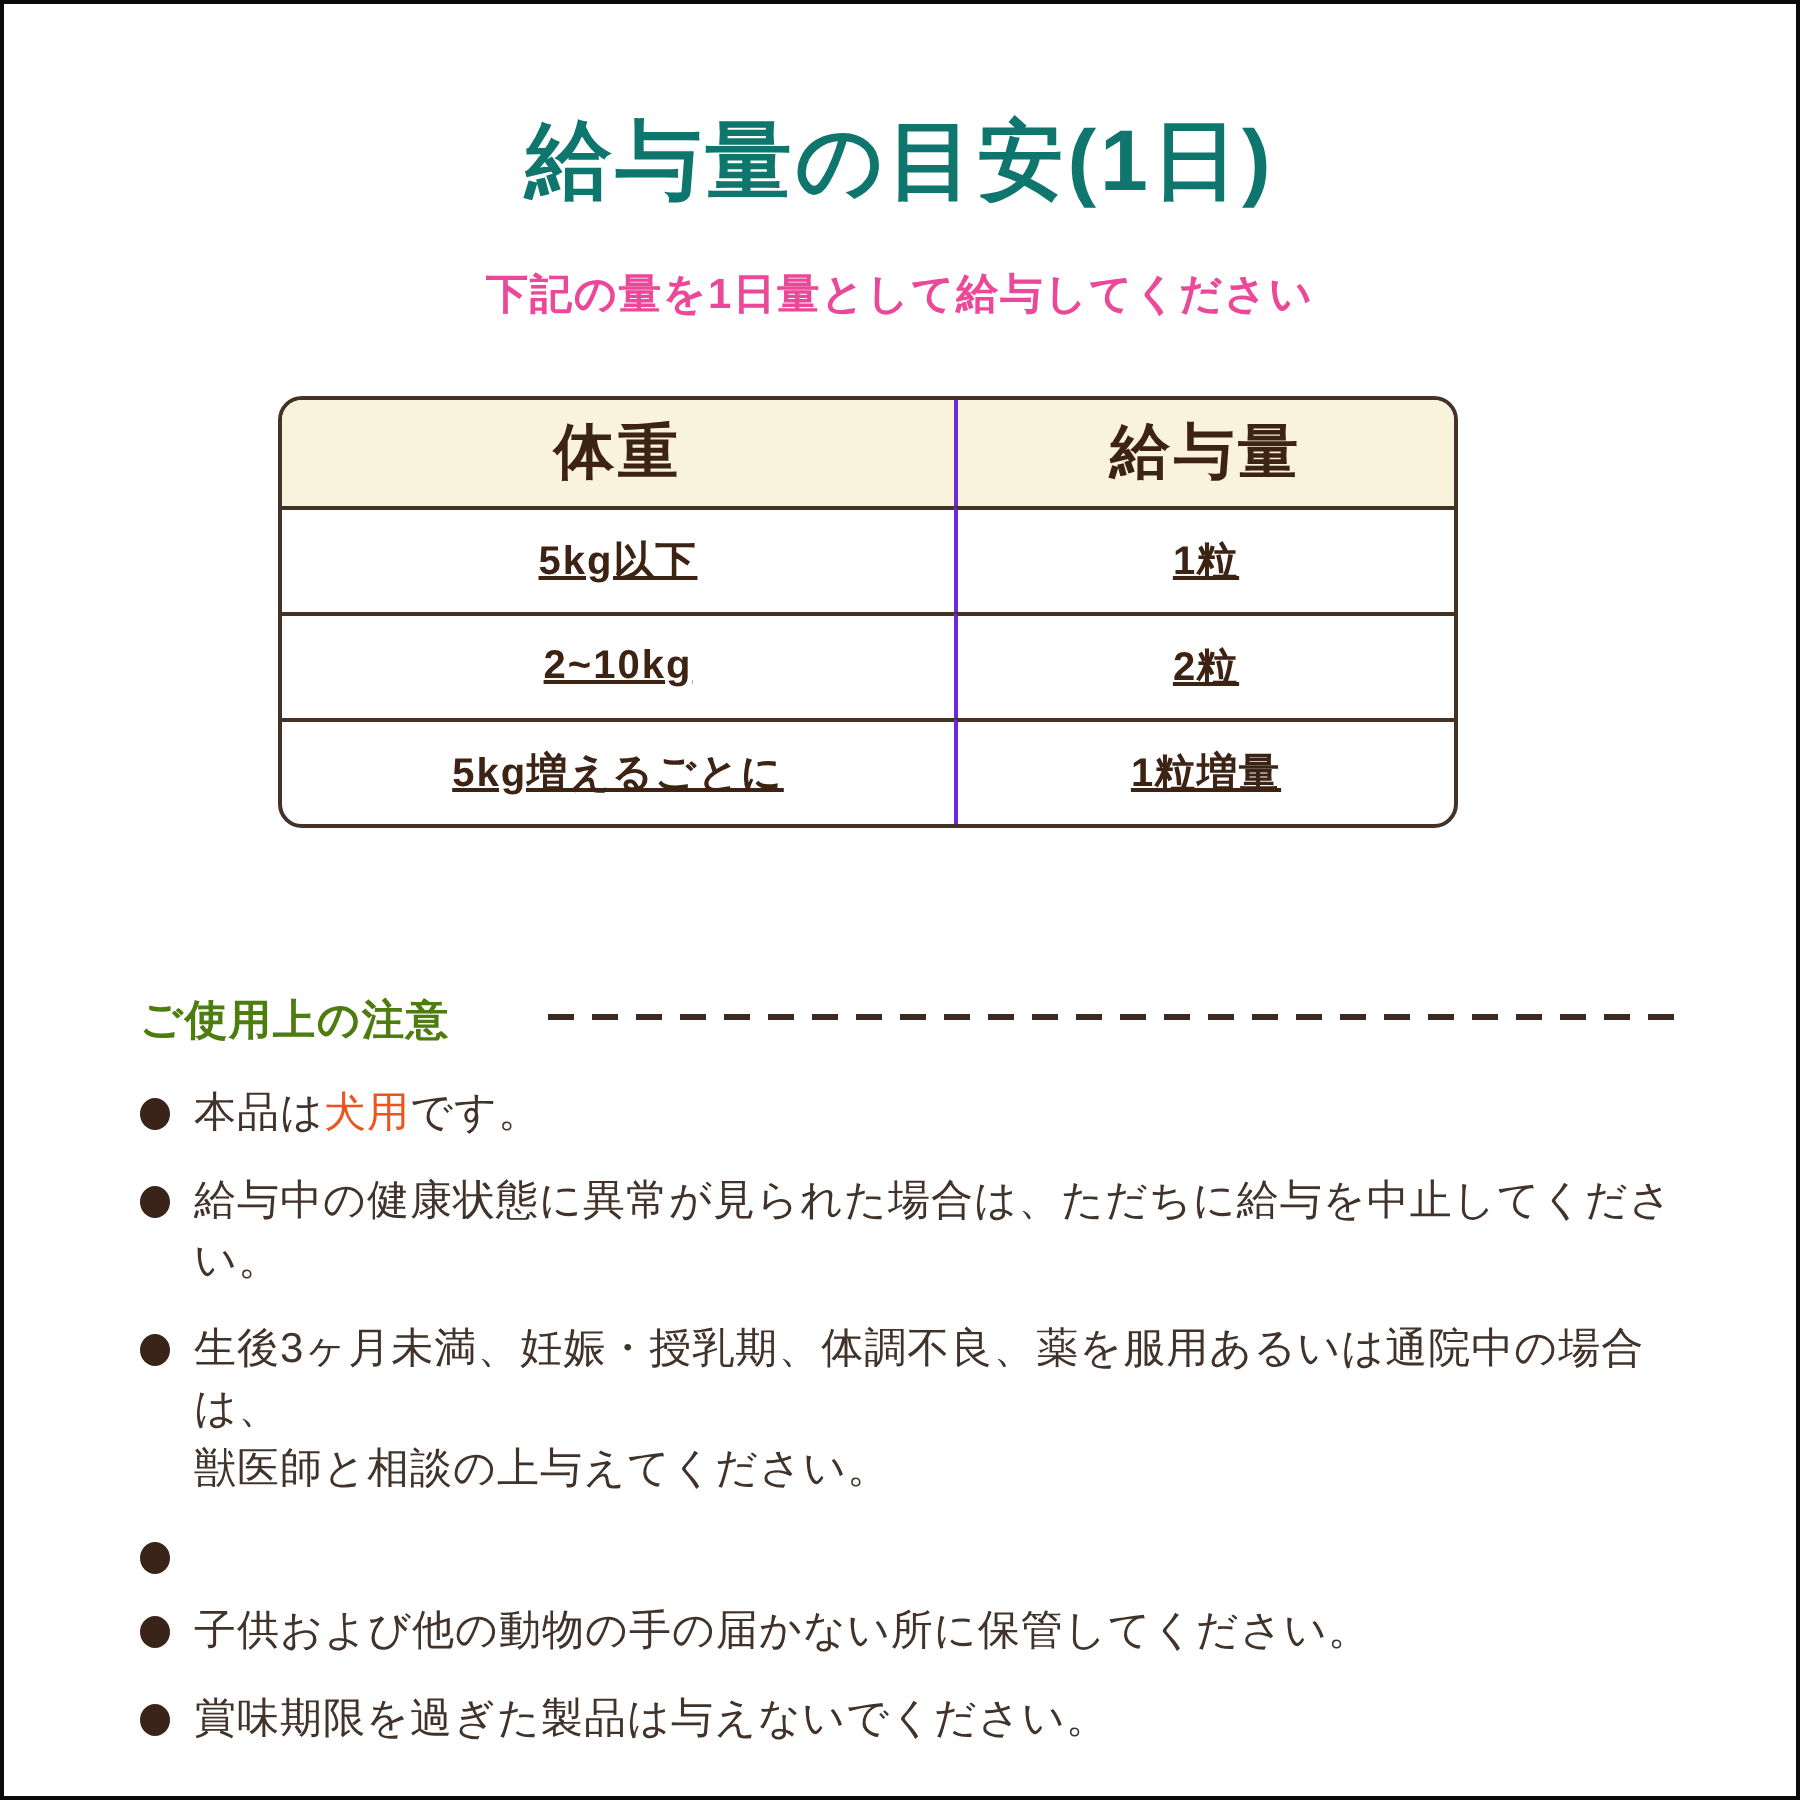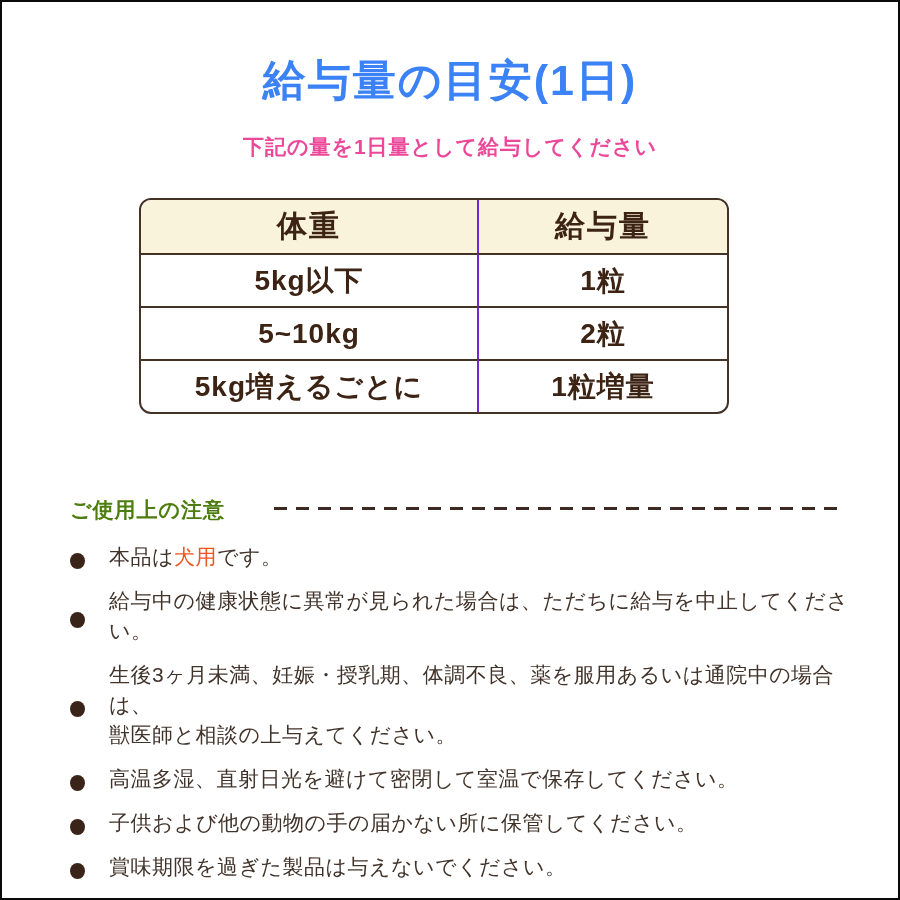--- a/index.html
+++ b/index.html
@@ -5,55 +5,55 @@
   html,body { margin:0; padding:0; background:#ffffff; }
   body { font-family:"Liberation Sans","DejaVu Sans",sans-serif; }
 
   .page {
     position:relative; width:900px; height:900px; box-sizing:border-box;
     background:#ffffff; border:2px solid #0a0a0a; overflow:hidden;
   }
 
   .title {
     position:absolute; top:50px; left:0; width:100%; text-align:center;
-    font-size:43px; font-weight:700; color:#3b82f6; letter-spacing:2px;
+    font-size:43px; font-weight:700; color:#0f766e; letter-spacing:2px;
   }
   .subtitle {
     position:absolute; top:131px; left:0; width:100%; text-align:center;
     font-size:21px; font-weight:600; color:#ec4899; letter-spacing:1px;
   }
 
   .table-wrap {
     position:absolute; left:137px; top:196px; width:590px; height:216px;
     box-sizing:border-box; border:2px solid #443227; border-radius:12px;
     overflow:hidden; background:#ffffff;
   }
   .grid { display:grid; grid-template-columns:336px 1fr; grid-auto-rows:1fr; width:100%; height:100%; }
   .cell {
     display:flex; align-items:center; justify-content:center;
     color:#3c2313; border-top:2px solid #443227;
   }
   .cell.col2 { border-left:2px solid #6d28d9; }
   .cell.header { border-top:none; background:#faf3dc; font-size:30px; font-weight:700; letter-spacing:2px; }
-  .cell.body { font-size:28px; font-weight:600; letter-spacing:1px; }
+  .cell.body { font-size:20px; font-weight:600; letter-spacing:1px;text-decoration:underline; }
 
   .notes-heading {
     position:absolute; left:68px; top:494px;
     font-size:21px; font-weight:700; color:#4d7c0f; letter-spacing:1px;
   }
   .dash-line {
     position:absolute; left:272px; top:505px; width:563px; height:3px;
     background:repeating-linear-gradient(90deg,#3c2a22 0 13px,transparent 13px 22px);
   }
 
   .notes {
     position:absolute; left:68px; top:540px; width:795px;
     display:flex; flex-direction:column; gap:14px;
   }
-  .note-item { display:flex; align-items:center;gap:12px; }
+  .note-item { display:flex; align-items:flex-start; }
   .bullet {
     flex:0 0 15px; width:15px; height:16px; border-radius:50%;
     background:#3a241a; margin-top:7px; margin-right:12px;
   }
   .note-text {
     font-size:21px; line-height:30px; color:#41332a;
     letter-spacing:0.5px; white-space:pre-line;
   }
   .hl { color:#ea5520; }
 </style>
@@ -66,21 +66,21 @@
   <div class="subtitle">下記の量を1日量として給与してください</div>
 
   <div class="table-wrap">
     <div class="grid">
       <div class="cell header">体重</div>
       <div class="cell header col2">給与量</div>
 
       <div class="cell body">5kg以下</div>
       <div class="cell body col2">1粒</div>
 
-      <div class="cell body">5~10kg</div>
+      <div class="cell body">2~10kg</div>
       <div class="cell body col2">2粒</div>
 
       <div class="cell body">5kg増えるごとに</div>
       <div class="cell body col2">1粒増量</div>
     </div>
   </div>
 
   <div class="notes-heading">ご使用上の注意</div>
   <div class="dash-line"></div>
 
@@ -97,21 +97,20 @@
     </div>
 
     <div class="note-item">
       <span class="bullet"></span>
       <span class="note-text">生後3ヶ月未満、妊娠・授乳期、体調不良、薬を服用あるいは通院中の場合は、
 獣医師と相談の上与えてください。</span>
     </div>
 
     <div class="note-item">
       <span class="bullet"></span>
-      <span class="note-text">高温多湿、直射日光を避けて密閉して室温で保存してください。</span>
     </div>
 
     <div class="note-item">
       <span class="bullet"></span>
       <span class="note-text">子供および他の動物の手の届かない所に保管してください。</span>
     </div>
 
     <div class="note-item">
       <span class="bullet"></span>
       <span class="note-text">賞味期限を過ぎた製品は与えないでください。</span>

